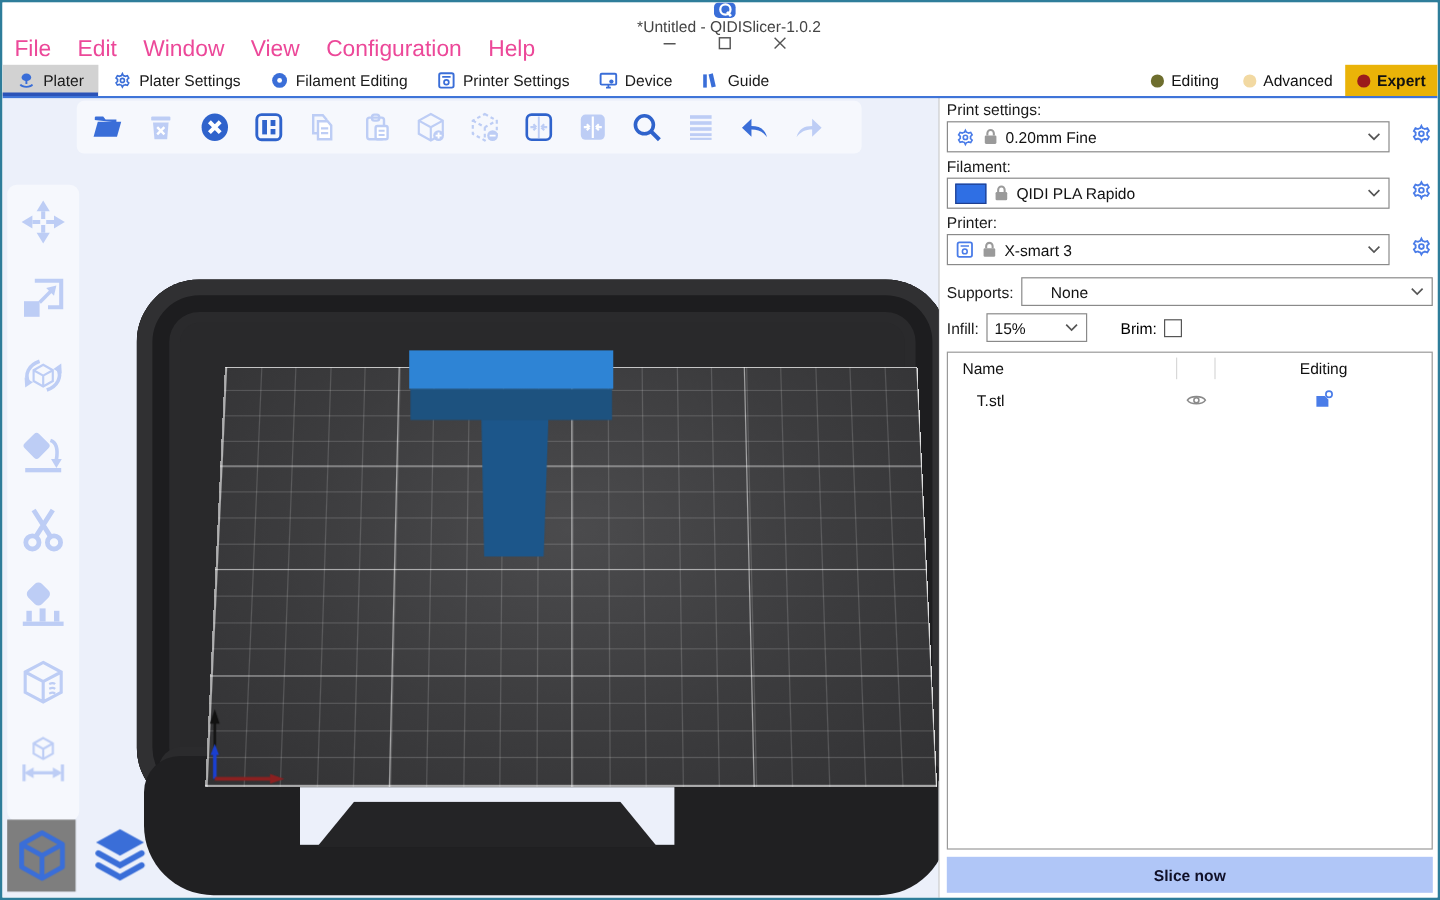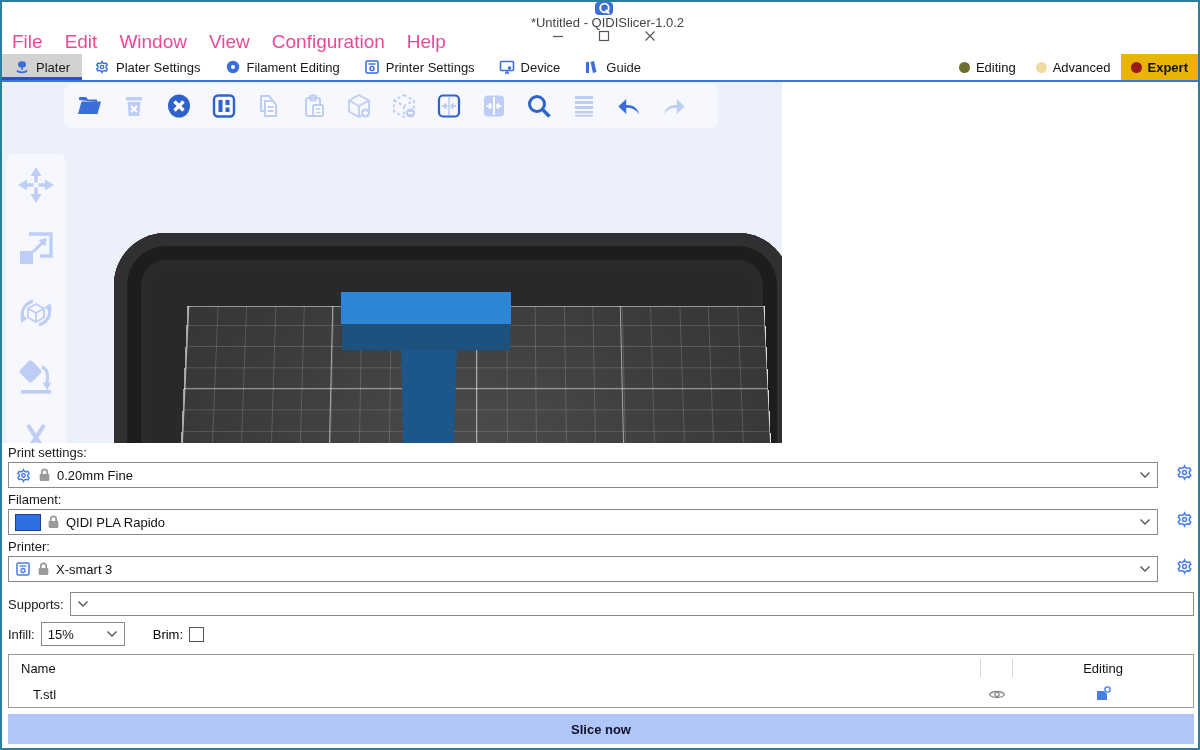--- a/index.html
+++ b/index.html
@@ -21,21 +21,21 @@
   .tabbar { height:28px; display:flex; align-items:stretch; background:#fff; border-bottom:2px solid #3f74d8; }
   .tab { display:flex; align-items:center; gap:6px; padding:0 12px; font-size:13px; color:#1a1a1a; position:relative; }
   .tab.active { background:#d2d2d2; box-shadow:inset 0 -3px 0 #2b53b8; }
   .tab svg { flex:0 0 auto; }
   .modes { margin-left:auto; display:flex; align-items:stretch; }
   .mode { display:flex; align-items:center; gap:6px; padding:0 10px; font-size:13px; color:#111; }
   .mode .dot { width:11px; height:11px; border-radius:50%; }
   .mode.active { background:#eab308; font-weight:bold; }
 
   
-  .content { display:flex; height:666px;flex-direction:column; }
+  .content { display:flex; height:666px; }
   .viewport { position:relative; width:780px; height:666px; background:#ecf0fa; overflow:hidden; }
   .vdivider { width:1px; background:#a9a9a9; }
   .rightpanel { flex:1; background:#fff; padding:2px 4px 4px 6px; display:flex; flex-direction:column; }
 
   
   .toptools { position:absolute; left:62px; top:2px; width:654px; height:44px; background:#f6f8fd; border-radius:6px; display:flex; align-items:center; padding-left:12px; gap:19px; }
   .tbtn { width:26px; height:26px; display:flex; align-items:center; justify-content:center; }
 
   
   .lefttools { position:absolute; left:4px; top:72px; width:60px; height:530px; background:#f6f8fd; border-radius:8px; display:flex; flex-direction:column; align-items:center; padding-top:10px; gap:22px; }
@@ -469,20 +469,21 @@
             <svg width="19" height="19" viewBox="0 0 20 20">
               <path d="M10 3 l1 2 a5.2 5.2 0 0 1 2 .8 l2.2-.7 1.4 2.4-1.6 1.6 a5.2 5.2 0 0 1 0 2 l1.6 1.6-1.4 2.4-2.2-.7 a5.2 5.2 0 0 1-2 .8 L10 17 l-1-2 a5.2 5.2 0 0 1-2-.8 l-2.2.7-1.4-2.4 1.6-1.6 a5.2 5.2 0 0 1 0-2 L3.4 7.5 4.8 5.1 7 5.8 a5.2 5.2 0 0 1 2-.8 Z" fill="none" stroke="#4a7ce8" stroke-width="1.6"></path>
               <circle cx="10" cy="10" r="2.1" fill="none" stroke="#4a7ce8" stroke-width="1.6"></circle>
             </svg>
           </span>
       </div>
 
       <div class="srow">
         <span class="plabel">Supports:</span>
         <div class="combo-sm" style="flex:1">
+          <span class="ctext" style="padding-left:18px">None</span>
           <svg width="12" height="8" viewBox="0 0 12 8">
               <path d="M1.5 1.5 L6 6 L10.5 1.5" fill="none" stroke="#555" stroke-width="1.4"></path>
             </svg>
         </div>
       </div>
 
       <div class="srow">
         <span class="plabel">Infill:</span>
         <div class="combo-sm" style="width:84px">
           <span class="ctext">15%</span>

